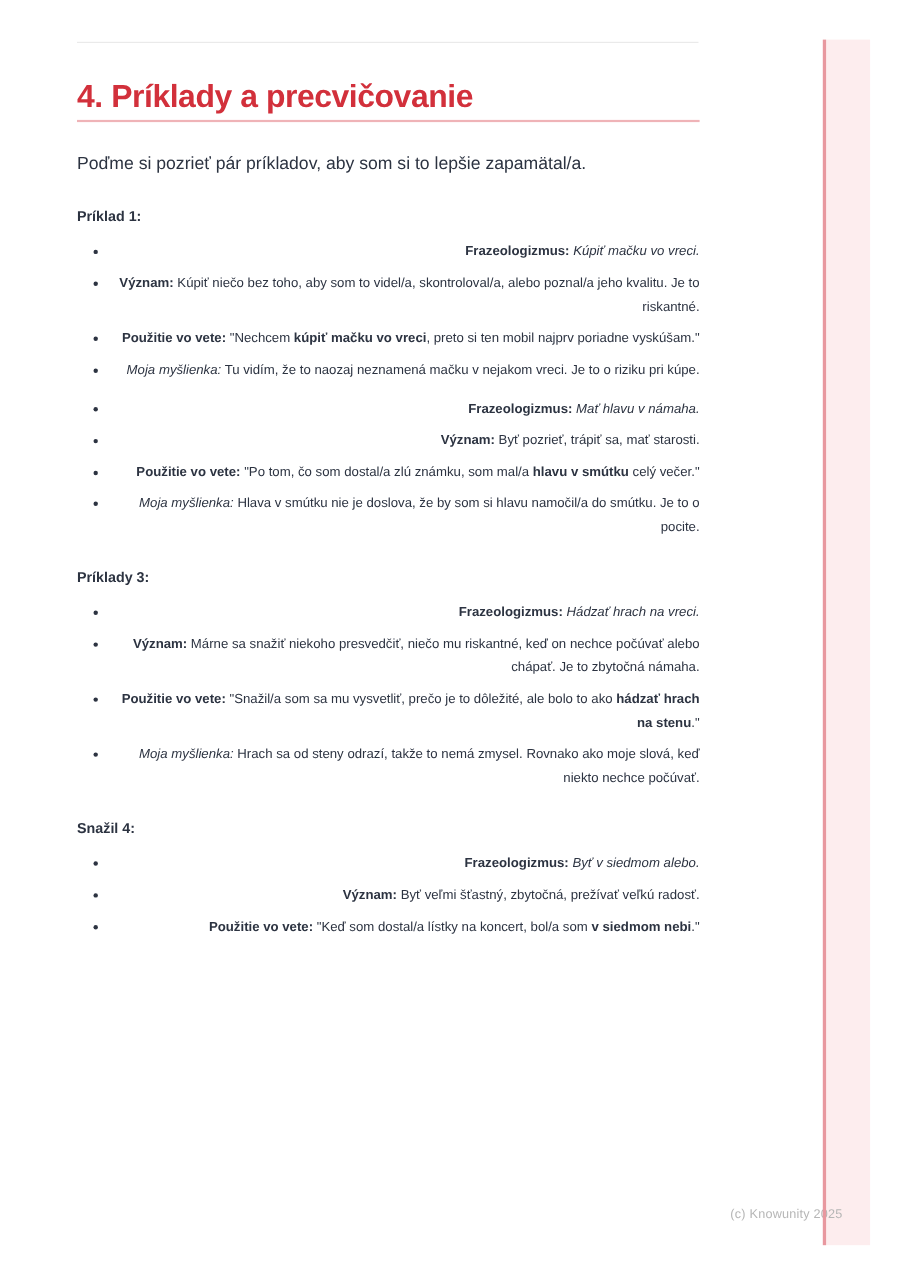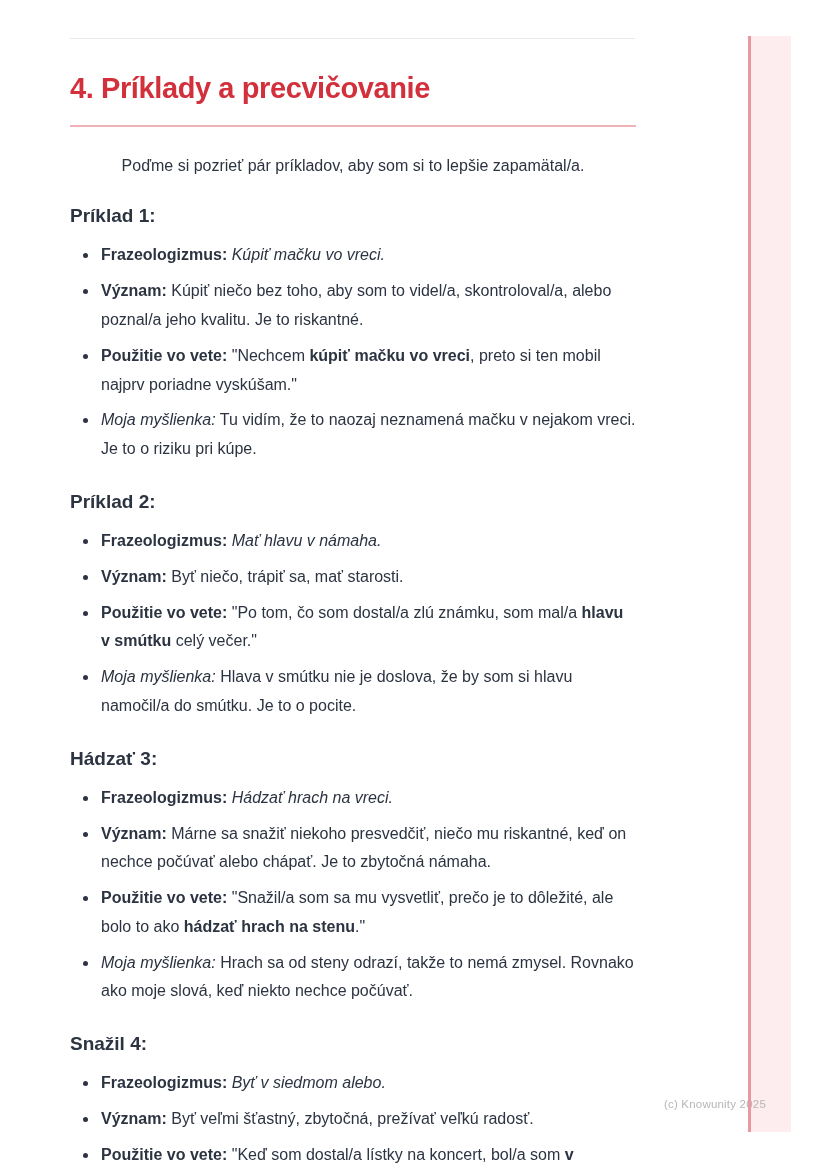--- a/index.html
+++ b/index.html
@@ -39,44 +39,44 @@
     position:absolute;left:70px;top:72px;width:566px;
     z-index:1;
   }
   h1.page-title{
     margin:0;
     font-size:29px;
     line-height:1.15;
     font-weight:800;
     letter-spacing:-0.4px;
     color:var(--accent);
-    padding-bottom:20px;
+    padding-bottom:4px;
     border-bottom:2px solid var(--underline);
   }
   p.intro{
     margin:27px 0 0 0;
     font-size:16px;
     line-height:1.5;
-    text-align:center;
   }
   p.example-title{
     margin:27px 0 0 0;
-    font-size:19px;
+    font-size:13px;
     font-weight:700;
   }
   ul.example-list{
     margin:14px 0 0 0;
     padding:0 0 0 29px;
     list-style:disc;
   }
   ul.example-list li{
-    font-size:16px;
+    font-size:12px;
     line-height:1.8;
     margin:0 0 7px 0;
     padding-left:2px;
+    text-align:right;
   }
   .seg-bold{font-weight:700;}
   .seg-italic{font-style:italic;}
   .footer-credit{
     position:absolute;
     top:1098px;
     right:62px;
     font-size:11.5px;
     color:var(--footer);
     z-index:2;
@@ -94,28 +94,27 @@
   <h1 class="page-title">4. Príklady a precvičovanie</h1>
   <p class="intro">Poďme si pozrieť pár príkladov, aby som si to lepšie zapamätal/a.</p>
   <div id="examples">
       <p class="example-title">Príklad 1:</p>
       <ul class="example-list">
         <li><span class="seg-bold">Frazeologizmus:</span><span class="seg-plain"> </span><span class="seg-italic">Kúpiť mačku vo vreci.</span></li>
         <li><span class="seg-bold">Význam:</span><span class="seg-plain"> Kúpiť niečo bez toho, aby som to videl/a, skontroloval/a, alebo poznal/a jeho kvalitu. Je to riskantné.</span></li>
         <li><span class="seg-bold">Použitie vo vete:</span><span class="seg-plain"> "Nechcem </span><span class="seg-bold">kúpiť mačku vo vreci</span><span class="seg-plain">, preto si ten mobil najprv poriadne vyskúšam."</span></li>
         <li><span class="seg-italic">Moja myšlienka:</span><span class="seg-plain"> Tu vidím, že to naozaj neznamená mačku v nejakom vreci. Je to o riziku pri kúpe.</span></li>
       </ul>
-      <p class="example-title">Príklad 2:</p>
       <ul class="example-list">
         <li><span class="seg-bold">Frazeologizmus:</span><span class="seg-plain"> </span><span class="seg-italic">Mať hlavu v námaha.</span></li>
-        <li><span class="seg-bold">Význam:</span><span class="seg-plain"> Byť niečo, trápiť sa, mať starosti.</span></li>
+        <li><span class="seg-bold">Význam:</span><span class="seg-plain"> Byť pozrieť, trápiť sa, mať starosti.</span></li>
         <li><span class="seg-bold">Použitie vo vete:</span><span class="seg-plain"> "Po tom, čo som dostal/a zlú známku, som mal/a </span><span class="seg-bold">hlavu v smútku</span><span class="seg-plain"> celý večer."</span></li>
         <li><span class="seg-italic">Moja myšlienka:</span><span class="seg-plain"> Hlava v smútku nie je doslova, že by som si hlavu namočil/a do smútku. Je to o pocite.</span></li>
       </ul>
-      <p class="example-title">Hádzať 3:</p>
+      <p class="example-title">Príklady 3:</p>
       <ul class="example-list">
         <li><span class="seg-bold">Frazeologizmus:</span><span class="seg-plain"> </span><span class="seg-italic">Hádzať hrach na vreci.</span></li>
         <li><span class="seg-bold">Význam:</span><span class="seg-plain"> Márne sa snažiť niekoho presvedčiť, niečo mu riskantné, keď on nechce počúvať alebo chápať. Je to zbytočná námaha.</span></li>
         <li><span class="seg-bold">Použitie vo vete:</span><span class="seg-plain"> "Snažil/a som sa mu vysvetliť, prečo je to dôležité, ale bolo to ako </span><span class="seg-bold">hádzať hrach na stenu</span><span class="seg-plain">."</span></li>
         <li><span class="seg-italic">Moja myšlienka:</span><span class="seg-plain"> Hrach sa od steny odrazí, takže to nemá zmysel. Rovnako ako moje slová, keď niekto nechce počúvať.</span></li>
       </ul>
       <p class="example-title">Snažil 4:</p>
       <ul class="example-list">
         <li><span class="seg-bold">Frazeologizmus:</span><span class="seg-plain"> </span><span class="seg-italic">Byť v siedmom alebo.</span></li>
         <li><span class="seg-bold">Význam:</span><span class="seg-plain"> Byť veľmi šťastný, zbytočná, prežívať veľkú radosť.</span></li>

